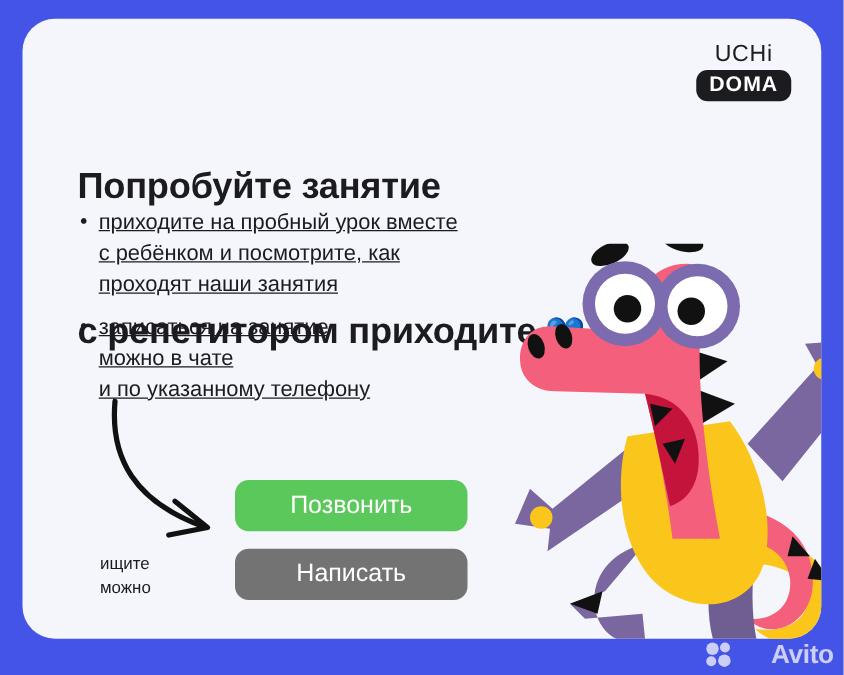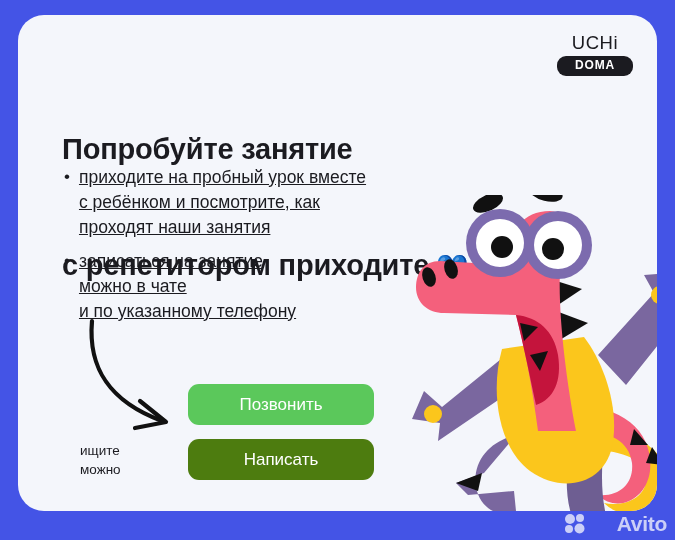--- a/index.html
+++ b/index.html
@@ -64,21 +64,21 @@
     font-weight: normal;
     letter-spacing: 0.6px;
     color: #1B1B20;
     line-height: 1.1;
   }
   #logo-bottom {
     margin-top: 3px;
     background: #1B1B20;
     color: #FFFFFF;
     border-radius: 9px;
-    font-size: 12px;
+    font-size: 17px;
     font-weight: bold;
     letter-spacing: 0.8px;
     padding: 3px 0 4px 0;
     line-height: 1.05;
   }
   
   .bullet {
     position: absolute;
     left: 46px;
     display: flex;
@@ -116,21 +116,21 @@
   }
   
   .cta {
     position: absolute;
     left: 170px;
     width: 186px;
     height: 41px;
     border: none;
     border-radius: 11px;
     color: #FFFFFF;
-    font-size: 17px;
+    font-size: 20px;
     font-family: "Liberation Sans", sans-serif;
     cursor: pointer;
     padding: 0;
     display: flex;
     align-items: center;
     justify-content: center;
   }
   #cta-call  { top: 369px; }
   #cta-write { top: 424px; }
 
@@ -198,21 +198,21 @@
         <path d="M62 86 L 88 107 L 57 113" fill="none" stroke="#111111" stroke-width="4.2" stroke-linecap="round" stroke-linejoin="round"></path>
       </svg>
     </div>
 
     <div id="hint">ищите
 можно</div>
 
     <button class="cta" id="cta-call" style="background: rgb(91, 200, 91);">
         <span>Позвонить</span>
       </button>
-    <button class="cta" id="cta-write" style="background: #4d7c0f;">
+    <button class="cta" id="cta-write" style="background: #737373;">
         <span>Написать</span>
       </button>
 
     <div id="mascot">
       <svg width="300" height="335" viewBox="0 0 300 335">
 
         <g>
           <path d="M118 152 L44 212 L26 196 L14 224 L42 228 L40 246 L128 186 Z" fill="#7A679F"></path>
           <circle cx="35" cy="219" r="9" fill="#FBC61C"></circle>
         </g>

